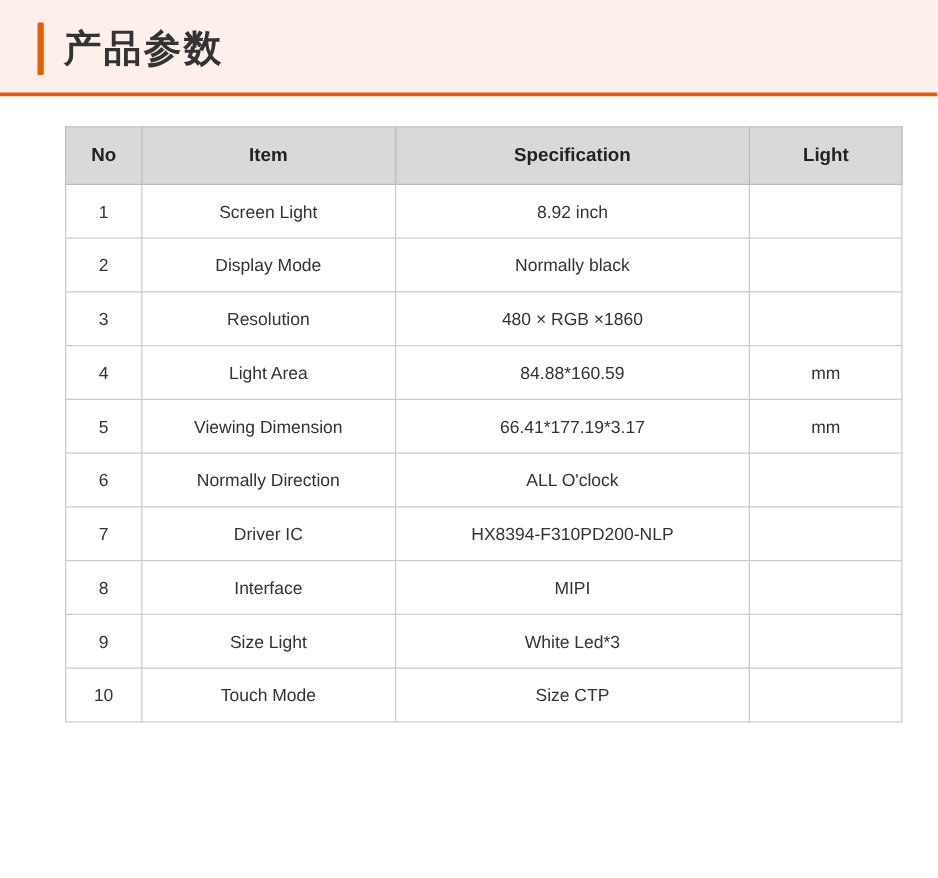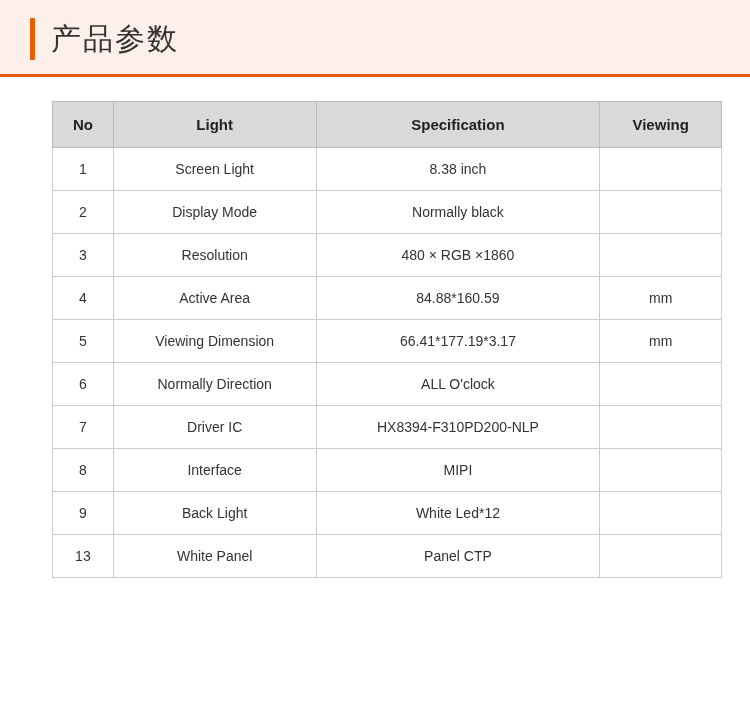--- a/index.html
+++ b/index.html
@@ -33,21 +33,21 @@
     .header-bar {
       width: 5px;
       height: 42px;
       background-color: #e85d04;
       margin-right: 16px;
       border-radius: 1px;
     }
 
     .header-title {
       font-size: 30px;
-      font-weight: normal;
+      font-weight: bold;
       color: #333;
       font-family: "SimHei", "STHeiti", sans-serif;
       letter-spacing: 2px;
     }
 
     .table-section {
       padding: 24px 28px 24px 28px;
       margin-left: 24px;
     }
 
@@ -112,47 +112,47 @@
   <div class="header-section">
     <div class="header-bar"></div>
     <span class="header-title">产品参数</span>
   </div>
 
   <div class="table-section">
     <table>
       <thead>
         <tr>
           <th class="col-no">No</th>
-          <th class="col-item">Light</th>
+          <th class="col-item">Item</th>
           <th class="col-spec">Specification</th>
-          <th class="col-remark">Viewing</th>
+          <th class="col-remark">Light</th>
         </tr>
       </thead>
       <tbody id="table-body">
       <tr>
             <td>1</td>
             <td>Screen Light</td>
-            <td>8.38 inch</td>
+            <td>8.92 inch</td>
             <td></td>
           </tr>
           <tr>
             <td>2</td>
             <td>Display Mode</td>
             <td>Normally black</td>
             <td></td>
           </tr>
           <tr>
             <td>3</td>
             <td>Resolution</td>
             <td>480 × RGB ×1860</td>
             <td></td>
           </tr>
           <tr>
             <td>4</td>
-            <td>Active Area</td>
+            <td>Light Area</td>
             <td>84.88*160.59</td>
             <td>mm</td>
           </tr>
           <tr>
             <td>5</td>
             <td>Viewing Dimension</td>
             <td>66.41*177.19*3.17</td>
             <td>mm</td>
           </tr>
           <tr>
@@ -168,27 +168,27 @@
             <td></td>
           </tr>
           <tr>
             <td>8</td>
             <td>Interface</td>
             <td>MIPI</td>
             <td></td>
           </tr>
           <tr>
             <td>9</td>
-            <td>Back Light</td>
-            <td>White Led*12</td>
+            <td>Size Light</td>
+            <td>White Led*3</td>
             <td></td>
           </tr>
           <tr>
-            <td>13</td>
-            <td>White Panel</td>
-            <td>Panel CTP</td>
+            <td>10</td>
+            <td>Touch Mode</td>
+            <td>Size CTP</td>
             <td></td>
           </tr>
         </tbody>
     </table>
   </div>
 
 </div>
 
 </body></html>

